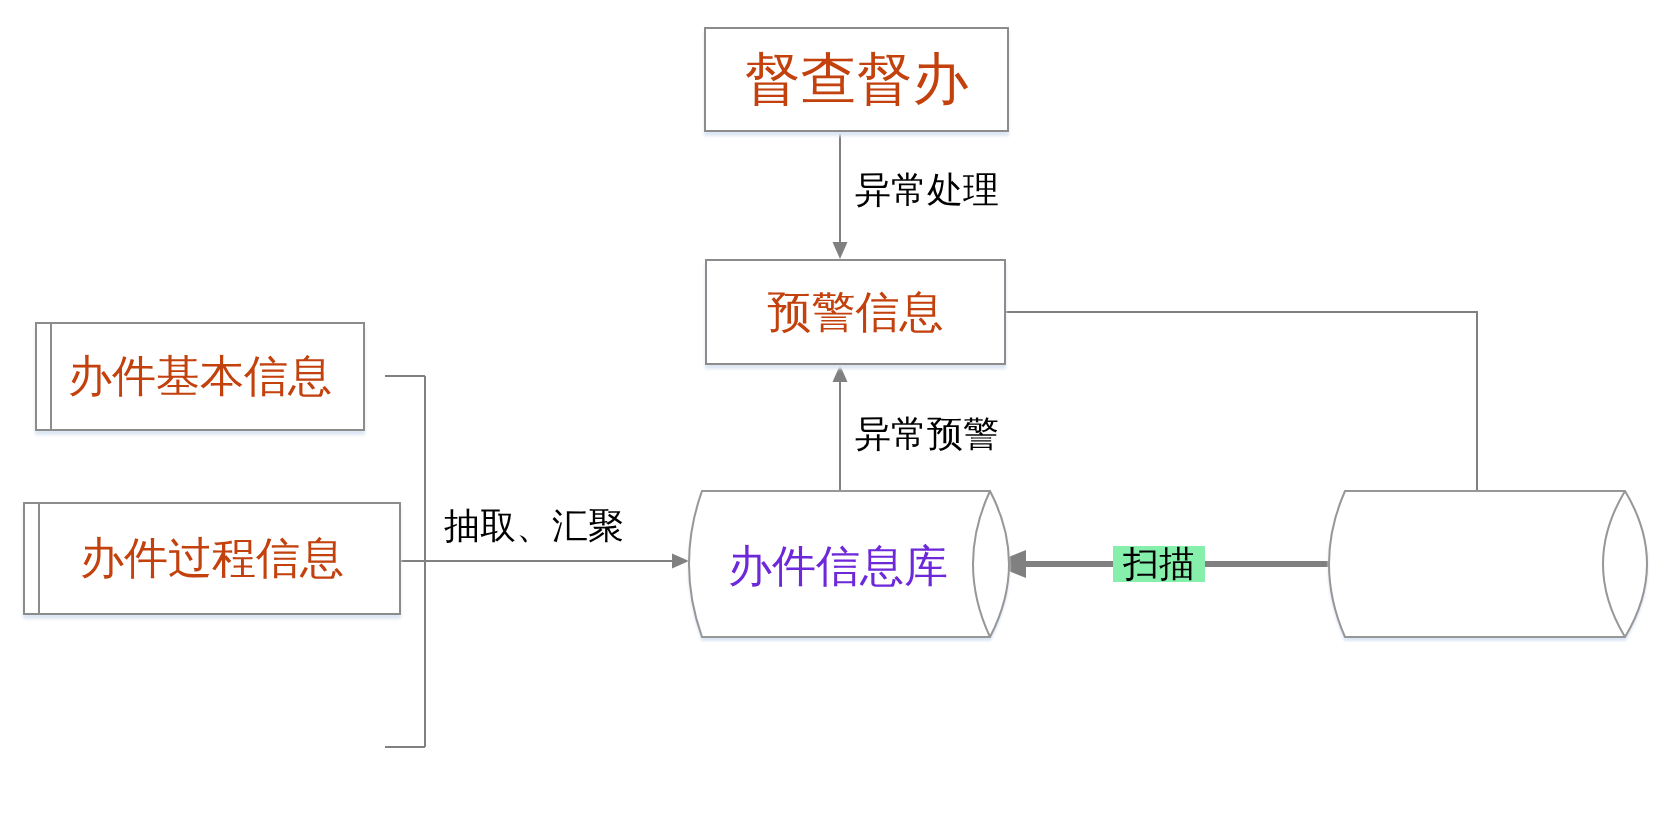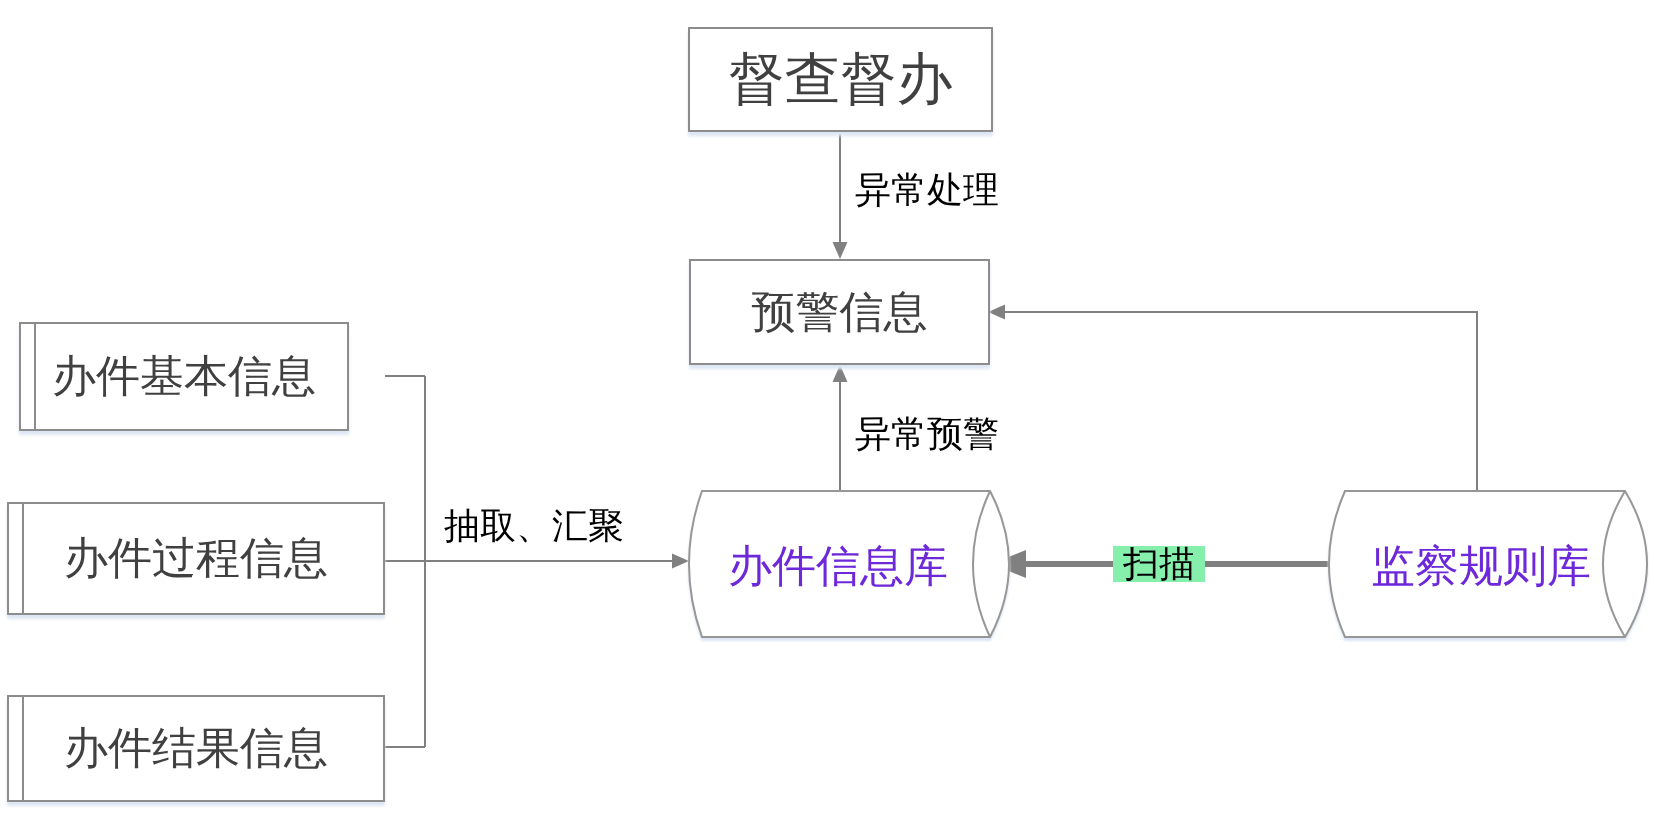--- a/index.html
+++ b/index.html
@@ -24,23 +24,24 @@
   }
   .node {
     position: absolute;
     background: #ffffff;
     border: 2px solid #8c8c8c;
     box-shadow: 0 4px 3px #dde6f4;
     display: flex;
     align-items: center;
     justify-content: center;
     font-size: 44px;
-    color: #404040;
+    color: #c2410c;
     box-sizing: border-box;
     white-space: nowrap;
+    margin-left: 16px;
   }
   .node.title-node {
     font-size: 56px;
   }
   .node.striped::before {
     content: "";
     position: absolute;
     left: 13px;
     top: 0;
     bottom: 0;
@@ -118,25 +119,21 @@
   </div>
 
   <div class="node striped" style="left:19px; top:322px; width:330px; height:109px;">
     <span>办件基本信息</span>
   </div>
 
   <div class="node striped" style="left:7px; top:502px; width:378px; height:113px;">
     <span>办件过程信息</span>
   </div>
 
-  <div class="node striped" style="left:7px; top:695px; width:378px; height:107px;">
-    <span>办件结果信息</span>
-  </div>
 
   <div class="cyl-label" style="left:838px; top:566px;">办件信息库</div>
-  <div class="cyl-label" style="left:1481px; top:566px;">监察规则库</div>
 
   <div class="edge-label" style="left:855px; top:172px;">异常处理</div>
   <div class="edge-label" style="left:855px; top:416px;">异常预警</div>
   <div class="edge-label" style="left:444px; top:508px;">抽取、汇聚</div>
   <div class="edge-label on-line" style="left:1159px; top:564px;">扫描</div>
 
 </div>
 
 </body></html>

